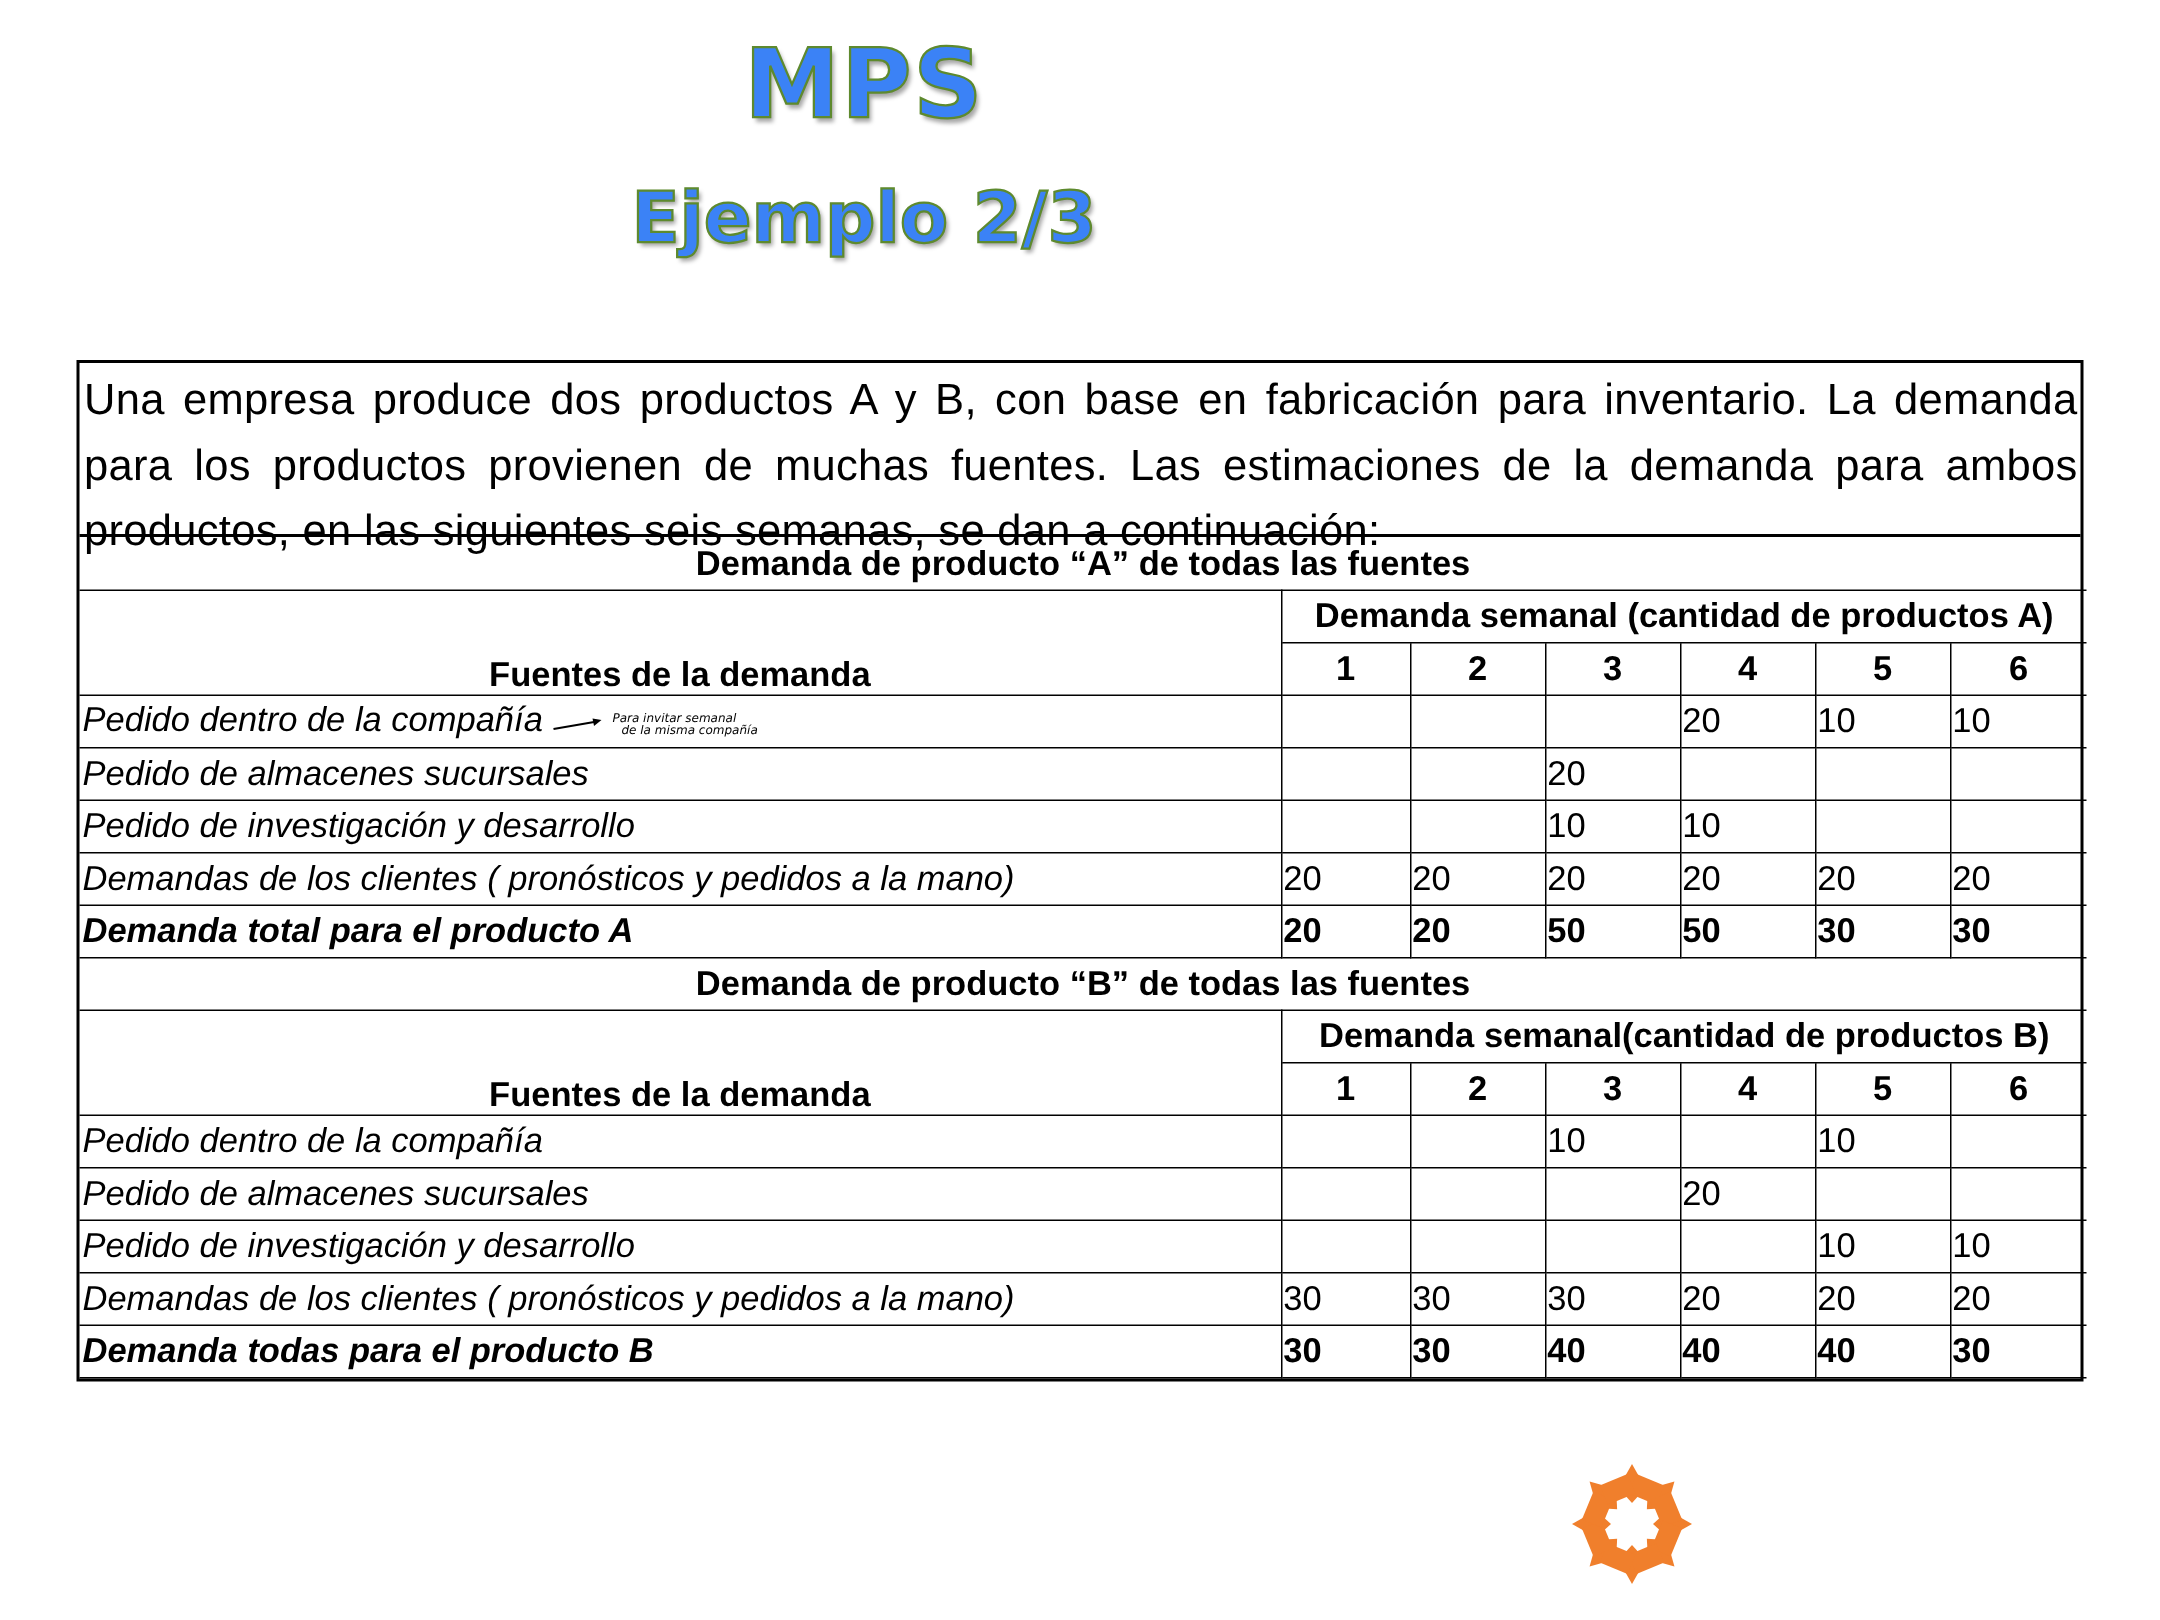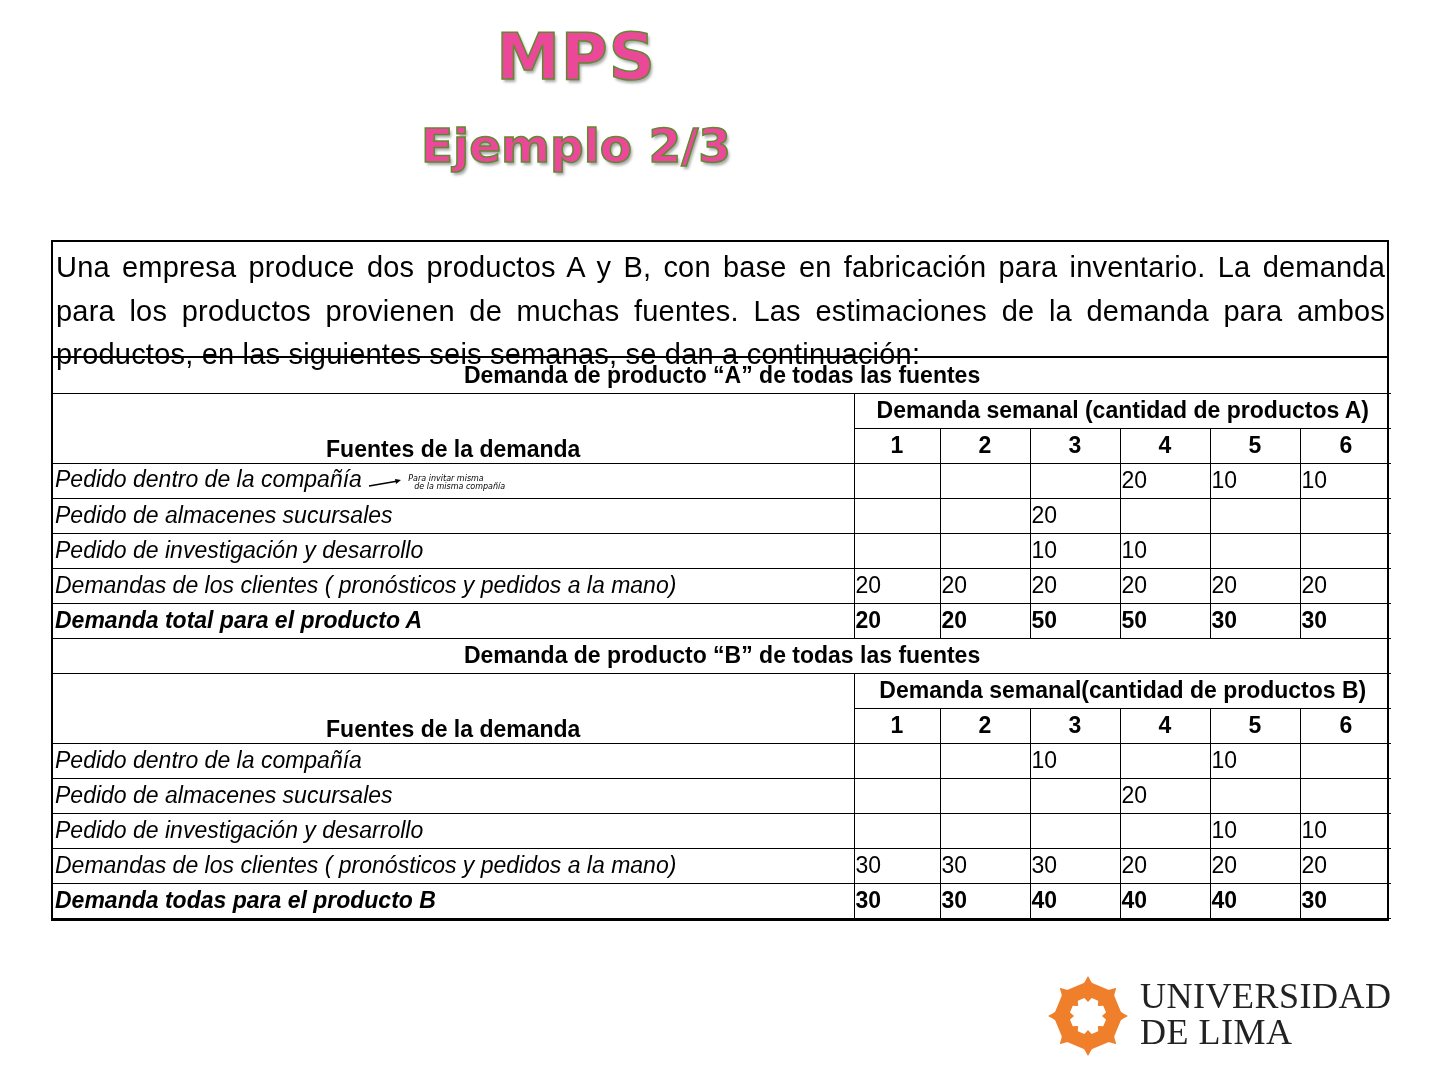--- a/index.html
+++ b/index.html
@@ -1,17 +1,17 @@
 <!DOCTYPE html>
 <html><head>
 <meta charset="utf-8">
 <style>
   html, body { margin:0; padding:0; background:#ffffff; }
   body { width:1440px; height:1080px; position:relative; overflow:hidden; font-family:"Liberation Sans", sans-serif; color:#000; }
-  .title { position:absolute; left:0; width:1152px; text-align:center; font-family:"DejaVu Sans", sans-serif; font-weight:bold; color:#ec4899; -webkit-text-stroke:1.5px #5e8a2e; text-shadow:2px 3px 3px rgba(0,0,0,0.35); }
+  .title { position:absolute; left:0; width:1152px; text-align:center; font-family:"DejaVu Sans", sans-serif; font-weight:bold; color:#3b82f6; -webkit-text-stroke:1.5px #5e8a2e; text-shadow:2px 3px 3px rgba(0,0,0,0.35); }
   .title.t1 { top:20px; font-size:64px; letter-spacing:1px; }
   .title.t2 { top:118px; font-size:47px; }
   .panel { position:absolute; left:51px; top:240px; width:1338px; border:2px solid #000; box-sizing:border-box; }
   .intro { font-size:29px; line-height:43.5px; padding:4px 2px 2px 3px; text-align:justify; text-align-last:left; border-bottom:2px solid #000; height:116px; box-sizing:border-box; letter-spacing:0.2px; }
   table { border-collapse:collapse; width:100%; table-layout:fixed; font-size:23px;padding-left:44px; }
   td { border:1.5px solid #000; height:35px; padding:0 1px; box-sizing:border-box; white-space:nowrap; overflow:hidden; }
   td.src { text-align:left; padding-left:2px;font-style:italic; }
   td.num { text-align:left; padding-right:0; }
   td.hdr { text-align:center; font-weight:bold; }
   td.wk { text-align:center; font-weight:bold; }
@@ -59,21 +59,21 @@
           <td class="wk">5</td>
           <td class="wk">6</td>
         </tr>
         <tr>
           <td class="src"><span>Pedido dentro de la compañía</span><span class="note">
         <svg width="34" height="12" viewBox="0 0 34 12">
                 <line x1="1" y1="9" x2="30" y2="4" stroke="#000" stroke-width="1.3"></line>
                 <polygon points="33,3 27,2 28,7" fill="#000"></polygon>
               </svg>
         <span style="display:inline-block;vertical-align:middle;font-size:8px;line-height:8px;font-family:'DejaVu Sans',sans-serif;">
-          <span style="display:block">Para invitar misma</span>
+          <span style="display:block">Para invitar semanal</span>
           <span style="display:block;padding-left:6px">de la misma compañía</span>
         </span></span></td>
           <td class="num"></td>
           <td class="num"></td>
           <td class="num"></td>
           <td class="num">20</td>
           <td class="num">10</td>
           <td class="num">10</td>
         </tr>
         <tr>
@@ -196,17 +196,13 @@
         <rect x="-10" y="-32" width="20" height="14" transform="rotate(45)"></rect>
         <rect x="-10" y="-32" width="20" height="14" transform="rotate(90)"></rect>
         <rect x="-10" y="-32" width="20" height="14" transform="rotate(135)"></rect>
         <rect x="-10" y="-32" width="20" height="14" transform="rotate(180)"></rect>
         <rect x="-10" y="-32" width="20" height="14" transform="rotate(225)"></rect>
         <rect x="-10" y="-32" width="20" height="14" transform="rotate(270)"></rect>
         <rect x="-10" y="-32" width="20" height="14" transform="rotate(315)"></rect>
       </g>
     </g>
   </svg>
-  <div class="logo-text">
-    <div>UNIVERSIDAD</div>
-    <div>DE LIMA</div>
-  </div>
 </div>
 
 </body></html>

